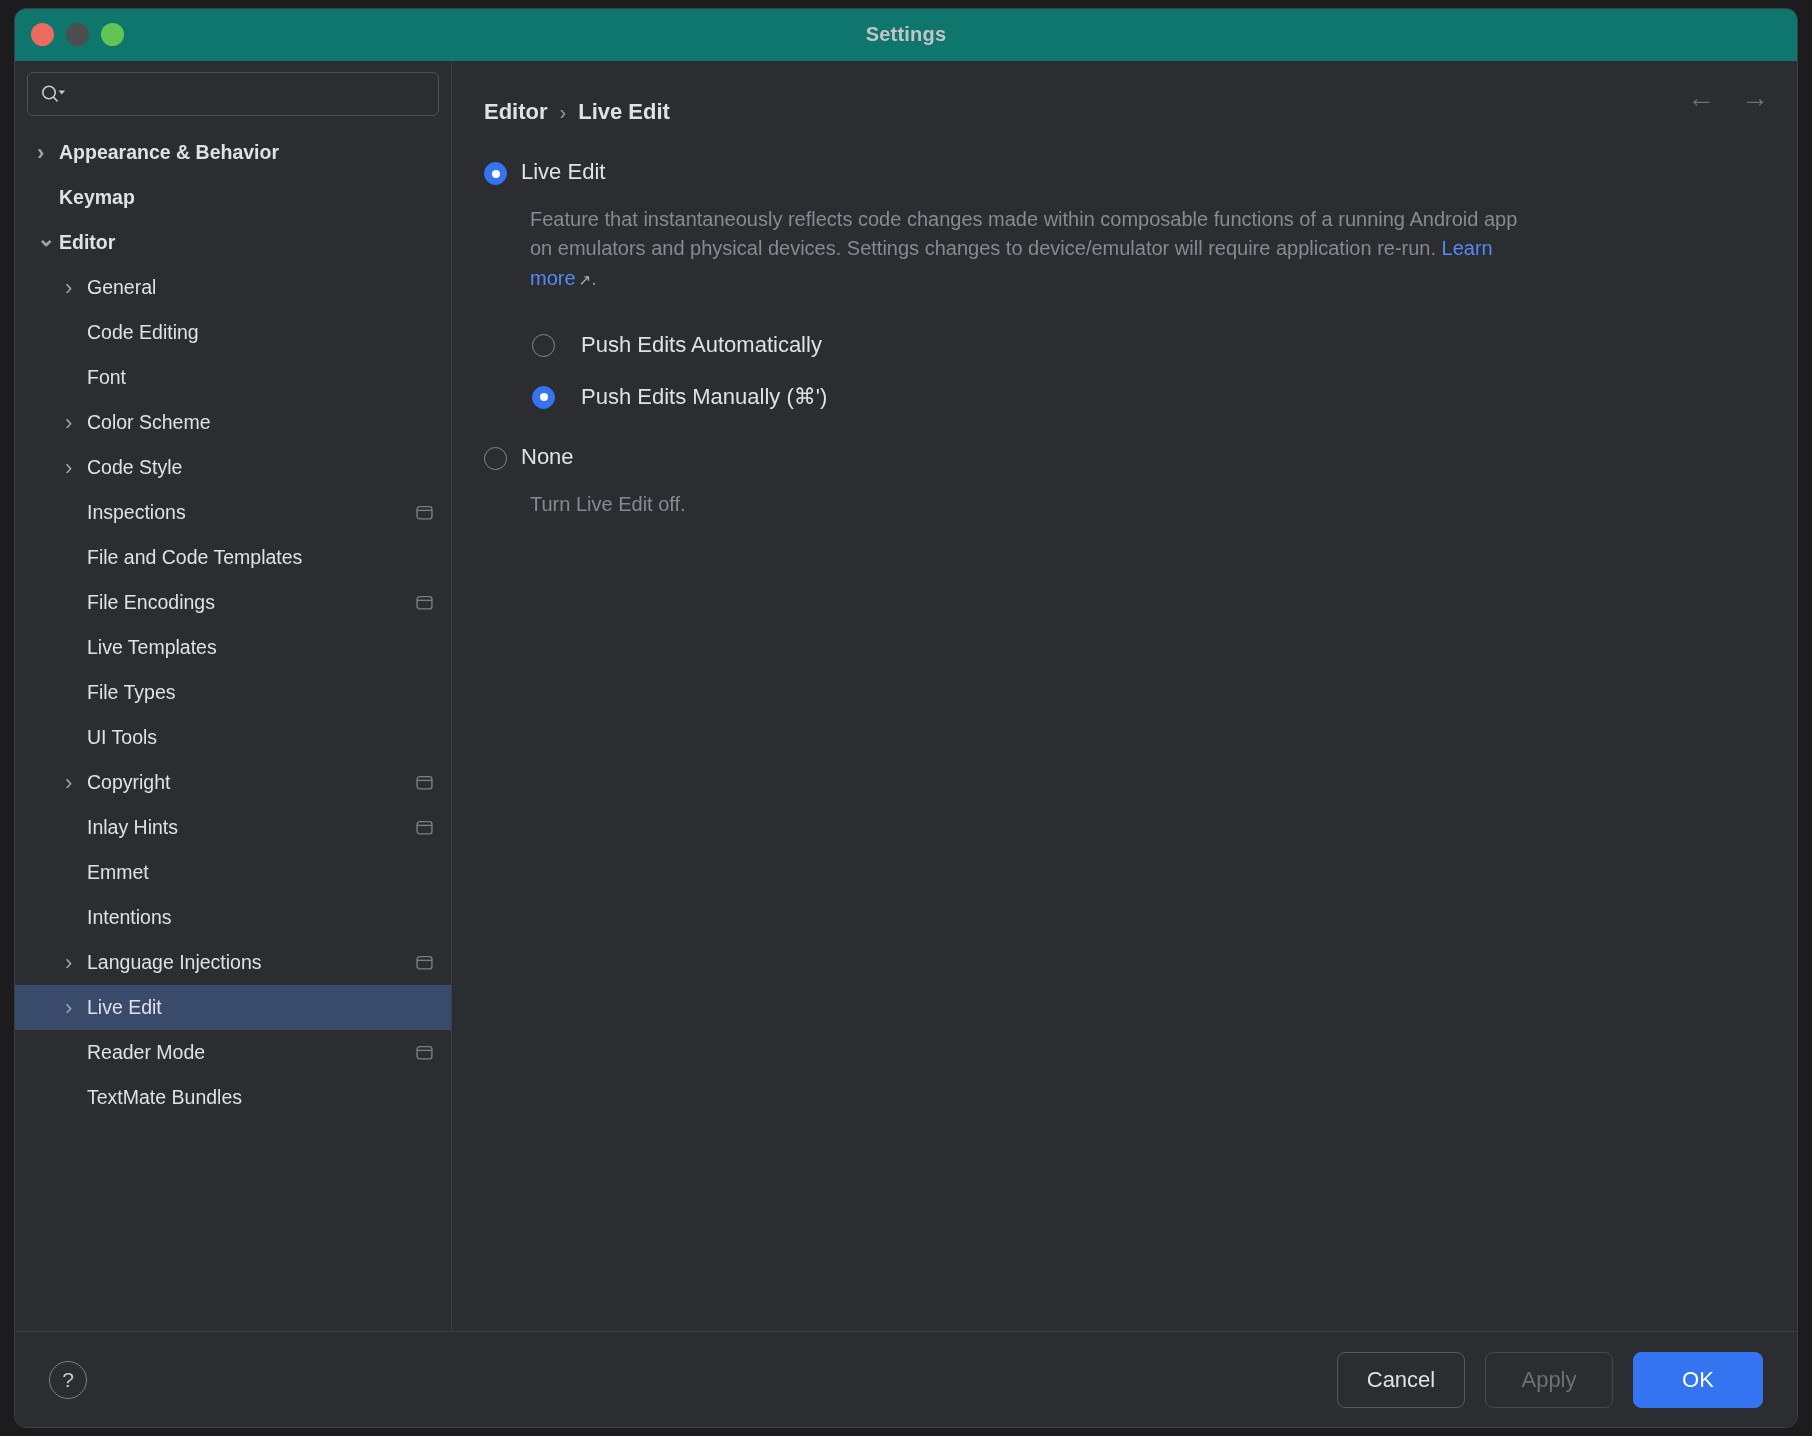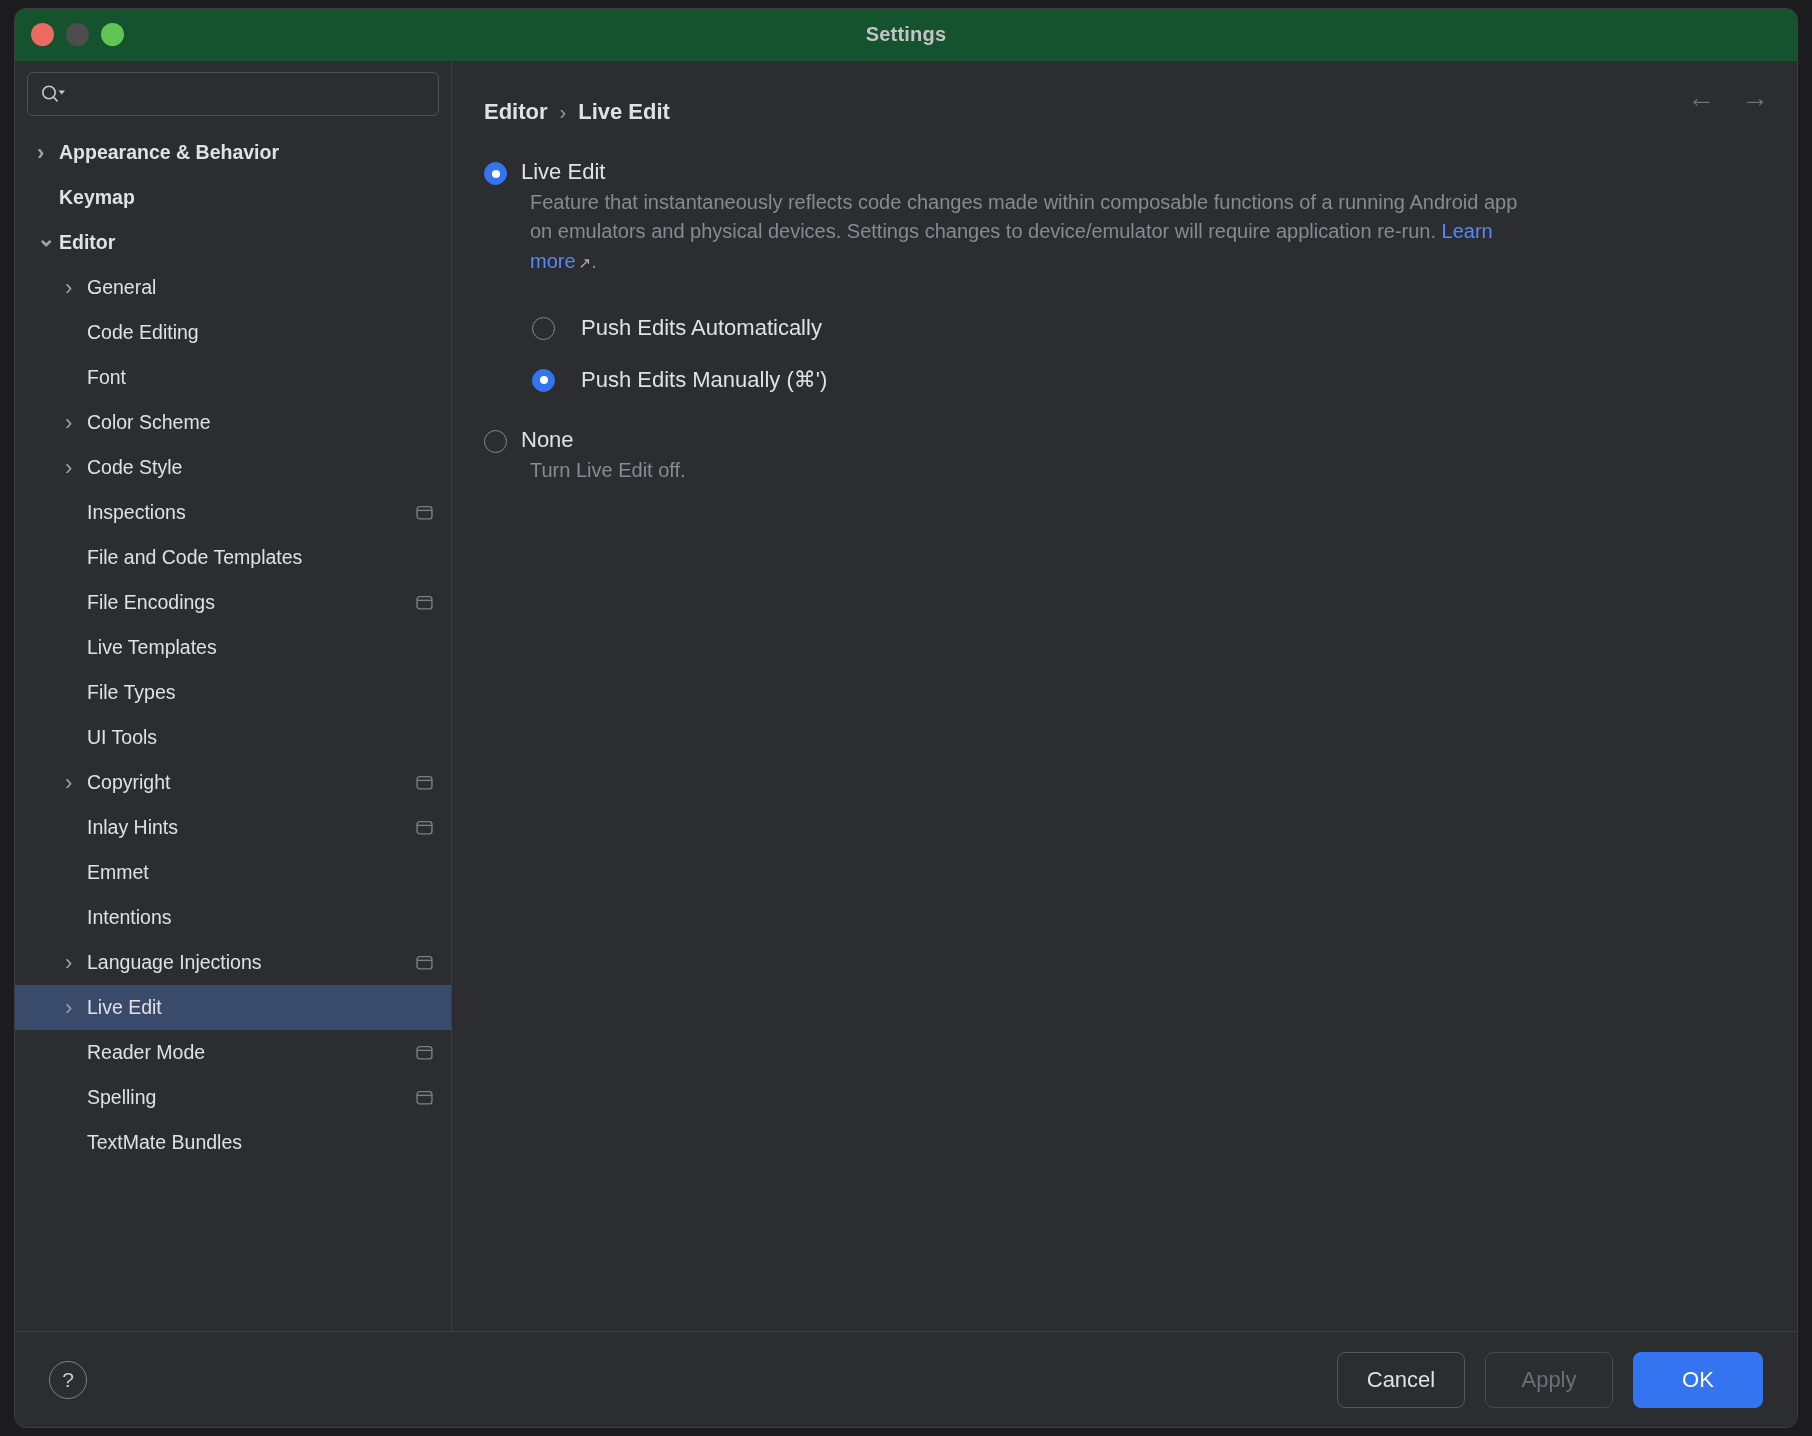--- a/index.html
+++ b/index.html
@@ -19,21 +19,21 @@
     border: 1px solid #3c3f41;
     overflow: hidden;
     display: flex;
     flex-direction: column;
   }
   
   .titlebar {
     height: 52px;
     position: relative;
     flex: 0 0 52px;
-    background: #14532d;
+    background: #0f766e;
   }
   .traffic {
     position: absolute;
     left: 16px; top: 14px;
     display: flex;
     gap: 12px;
   }
   .dot { width: 23px; height: 23px; border-radius: 50%; }
   .dot.red { background: #ec6a5f; }
   .dot.yellow { background: #4d4d4f; }
@@ -188,21 +188,21 @@
   }
   .opt-label {
     font-size: 22px;
     color: #dfe1e5;
     line-height: 1.25;
   }
   .opt-desc {
     color: #868a91;
     font-size: 20px;
     line-height: 1.48;
-    margin: 2px 0 0 46px;
+    margin: 19px 0 0 46px;
     max-width: 990px;
   }
   .link { color: #548af7; cursor: pointer; }
   .ext-arrow { color: #b2b4b8; font-size: 15px; padding-left: 3px; }
   .suboptions { margin: 26px 0 0 48px; }
   .sub-row {
     display: flex;
     align-items: center;
     gap: 26px;
     height: 52px;
@@ -379,28 +379,20 @@
               <line x1="1" y1="5" x2="15" y2="5" stroke="#8a8d93" stroke-width="1.3"></line>
             </svg>
           </div>
           <div class="tree-item lvl1 selected">
             <span class="arrow" style="font-size: 22px;">›</span>
             <span class="tree-label">Live Edit</span>
           </div>
           <div class="tree-item lvl1">
             <span class="arrow empty" style="font-size: 22px;">›</span>
             <span class="tree-label">Reader Mode</span>
-            <svg class="badge-icon" viewBox="0 0 16 14">
-              <rect x="1" y="1.5" width="14" height="11.5" rx="2.5" fill="none" stroke="#8a8d93" stroke-width="1.3"></rect>
-              <line x1="1" y1="5" x2="15" y2="5" stroke="#8a8d93" stroke-width="1.3"></line>
-            </svg>
-          </div>
-          <div class="tree-item lvl1">
-            <span class="arrow empty" style="font-size: 22px;">›</span>
-            <span class="tree-label">Spelling</span>
             <svg class="badge-icon" viewBox="0 0 16 14">
               <rect x="1" y="1.5" width="14" height="11.5" rx="2.5" fill="none" stroke="#8a8d93" stroke-width="1.3"></rect>
               <line x1="1" y1="5" x2="15" y2="5" stroke="#8a8d93" stroke-width="1.3"></line>
             </svg>
           </div>
           <div class="tree-item lvl1">
             <span class="arrow empty" style="font-size: 22px;">›</span>
             <span class="tree-label">TextMate Bundles</span>
           </div>
         </div>

